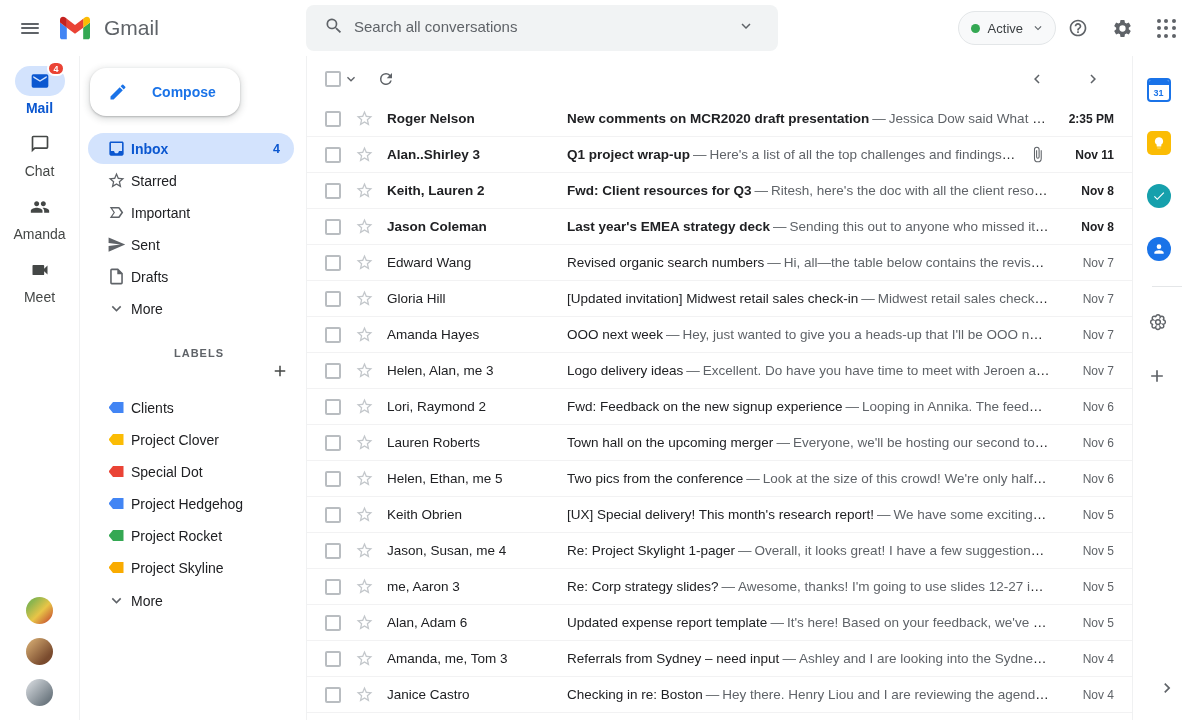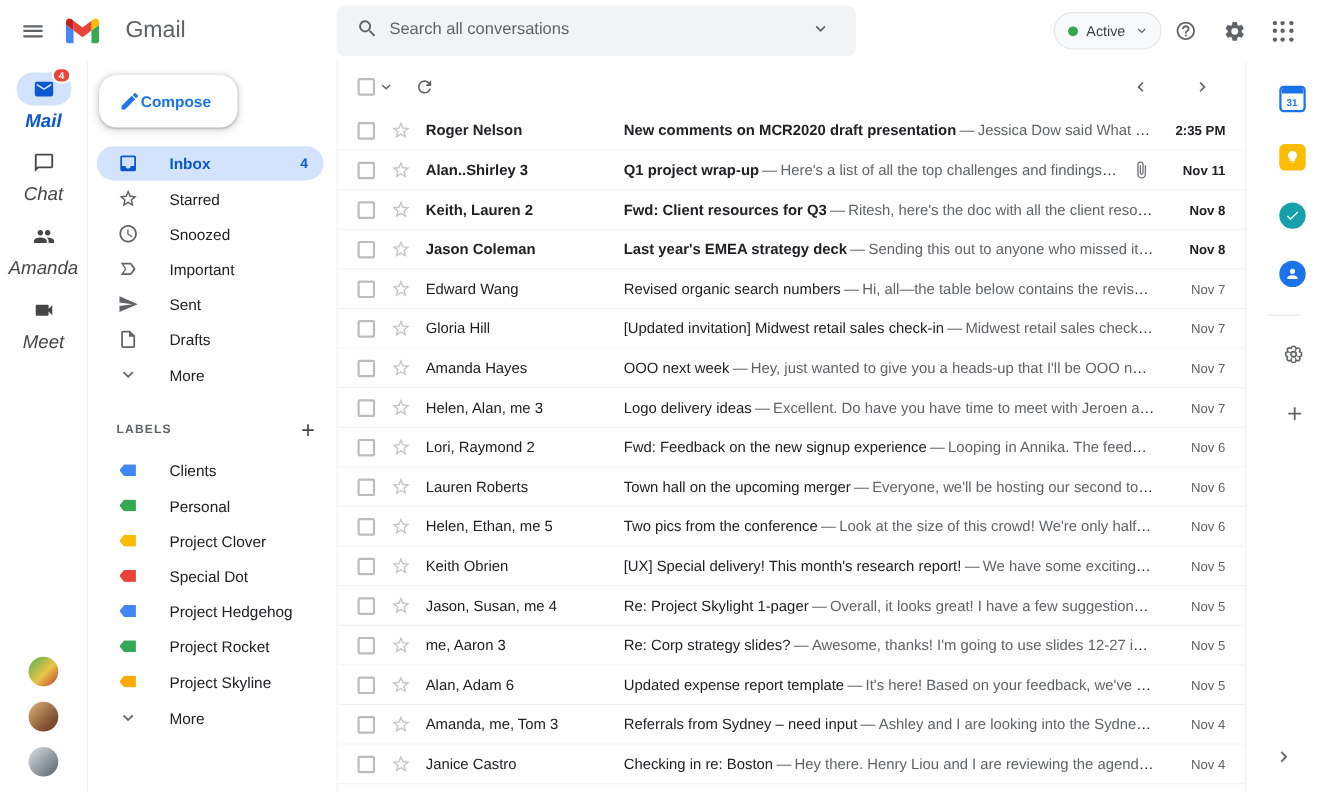--- a/index.html
+++ b/index.html
@@ -5,21 +5,21 @@
   * { box-sizing: border-box; margin: 0; padding: 0; }
   html,body { width:1200px; height:720px; overflow:hidden; background:#fff;
     font-family:"Liberation Sans","DejaVu Sans",sans-serif; color:#202124; }
   button { background:none; border:none; font-family:inherit; cursor:pointer; }
 
   
   .topbar { height:56px; display:flex; align-items:center; padding:0 12px 0 8px; background:#fff; }
   .hdr-left { width:298px; display:flex; align-items:center; gap:2px; flex:0 0 auto; }
   .iconbtn { width:44px; height:44px; border-radius:50%; display:flex; align-items:center; justify-content:center; }
   .hamb i { display:block; width:18px; height:2px; background:#5f6368; margin:2.5px 0; border-radius:1px; }
-  .brand { display:flex; align-items:center; gap:24px; padding:4px 6px; }
+  .brand { display:flex; align-items:center; gap:14px; padding:4px 6px; }
   .brand svg { width:30px; height:24px; }
   .brand-name { font-size:21px; color:#5f6368; }
 
   .searchbar { flex:0 0 472px; height:46px; background:#f1f3f4; border-radius:8px;
     display:flex; align-items:center; padding:0 12px 4px 8px; }
   .searchbar .ico { width:40px; height:40px; display:flex; align-items:center; justify-content:center; }
   .searchbar input { flex:1; border:none; background:transparent; outline:none; font-size:15px; color:#202124; }
   .searchbar input::placeholder { color:#5f6368; }
 
   .hdr-right { margin-left:auto; display:flex; align-items:center; gap:0; }
@@ -39,46 +39,46 @@
 
   
   .rail { width:80px; flex:0 0 80px; display:flex; flex-direction:column; align-items:center;
     padding-top:10px; border-right:1px solid #f0f1f2; }
   .rail-item { display:flex; flex-direction:column; align-items:center; margin-bottom:13px; width:64px; }
   .rail-pill { position:relative; width:50px; height:30px; border-radius:15px;
     display:flex; align-items:center; justify-content:center; }
   .rail-pill svg { width:20px; height:20px; fill:#444746; }
   .rail-item.selected .rail-pill { background:#d3e3fd; }
   .rail-item.selected .rail-pill svg { fill:#0b57d0; }
-  .rail-label { margin-top:4px; font-size:17px; color:#444746;font-style:italic; }
+  .rail-label { margin-top:4px; font-size:14px; color:#444746; }
   .rail-item.selected .rail-label { color:#0b57d0; font-weight:700; }
   .rail-badge { position:absolute; top:-5px; right:0; min-width:16px; height:15px; padding:0 4px;
     background:#ea4335; border:2px solid #fff; border-radius:9px; color:#fff;
     font-size:9px; font-weight:700; display:flex; align-items:center; justify-content:center; }
   .rail-avatars { margin-top:auto; display:flex; flex-direction:column; gap:14px; padding-bottom:14px; }
   .r-av { width:27px; height:27px; border-radius:50%; }
   .r-av.a1 { background:linear-gradient(135deg,#8ab54f 20%,#e8c547 55%,#c0392b); }
   .r-av.a2 { background:linear-gradient(135deg,#caa06a 15%,#7a4b2e 75%); }
   .r-av.a3 { background:linear-gradient(135deg,#c9ced3 15%,#6f7a82 80%); }
 
   
   .sidebar { width:226px; flex:0 0 226px; padding-top:10px; display:flex; flex-direction:column; overflow:hidden; }
-  .compose { display:inline-flex; align-items:center; gap:0; height:48px; margin:2px 0 16px 10px;
+  .compose { display:inline-flex; align-items:center; gap:24px; height:48px; margin:2px 0 16px 10px;
     align-self:flex-start; padding:0 24px 0 18px; background:#fff; border-radius:16px;
     box-shadow:0 1px 2px rgba(60,64,67,.3),0 2px 6px 2px rgba(60,64,67,.15);
     font-size:14px; font-weight:700; color:#1a73e8; }
   .compose svg { width:20px; height:20px; fill:#1a73e8; }
-  .nav-item { display:flex; align-items:center; gap:28px; height:31px; margin:1px 12px 1px 8px;
+  .nav-item { display:flex; align-items:center; gap:5px; height:31px; margin:1px 12px 1px 8px;
     padding:0 8px 0 18px; border-radius:16px; font-size:14px; color:#202124; cursor:pointer; }
   .nav-item .ico { width:20px; height:20px; display:flex; align-items:center; justify-content:center; flex:0 0 20px; }
   .nav-item .ico svg { width:19px; height:19px; fill:#5f6368; }
   .nav-item.selected { background:#d3e3fd; color:#0b57d0; font-weight:700; }
   .nav-item.selected .ico svg { fill:#0b57d0; }
   .nav-count { margin-left:auto; font-size:12.5px; font-weight:700; color:#0b57d0; padding-right:6px; }
-  .labels-hdr { display:flex; align-items:center; margin:22px 14px 8px 8px; padding-left:18px; }
+  .labels-hdr { display:flex; align-items:center; margin:22px 14px 8px 8px; padding-left:18px;flex-direction:column; }
   .labels-hdr .lh-text { font-size:11px; font-weight:700; letter-spacing:1px; color:#5f6368; }
   .labels-hdr button { margin-left:auto; width:24px; height:24px; display:flex; align-items:center; justify-content:center; }
   .labels-hdr button svg { width:18px; height:18px; fill:#444746; }
   .tagwrap { width:20px; display:flex; justify-content:center; }
   .tag { width:15px; height:11px; clip-path:polygon(0 50%,30% 0,100% 0,100% 100%,30% 100%); }
 
   
   .list { flex:1; min-width:0; display:flex; flex-direction:column; border-left:1px solid #f0f1f2; }
   .toolbar { height:45px; flex:0 0 45px; display:flex; align-items:center; padding:0 22px 0 18px; }
   .cb { width:16px; height:16px; border:2px solid #b9bdc1; border-radius:2px; display:inline-block; }
@@ -102,21 +102,21 @@
   .row .snippet { color:#5f6368; }
   .row .clip { margin:0 4px 0 10px; display:flex; }
   .row .clip svg { width:17px; height:17px; fill:#5f6368; }
   .row .date { margin-left:12px; min-width:52px; text-align:right; font-size:12px; color:#5f6368; white-space:nowrap; }
   .row.unread .sender, .row.unread .subject { font-weight:700; color:#202124; }
   .row.unread .date { font-weight:700; color:#202124; }
 
   
   .rightrail { width:68px; flex:0 0 68px; border-left:1px solid #f0f1f2; display:flex;
     flex-direction:column; align-items:center; padding-top:14px; }
-  .rr-btn { width:40px; height:40px; display:flex; align-items:center; justify-content:flex-end; margin-bottom:13px; }
+  .rr-btn { width:40px; height:40px; display:flex; align-items:center; justify-content:flex-start; margin-bottom:13px; }
   .cal { width:24px; height:24px; border-radius:4px; border:2px solid #1a73e8; background:#fff;
     position:relative; display:flex; align-items:flex-end; justify-content:center; overflow:hidden; }
   .cal::before { content:""; position:absolute; top:0; left:0; right:0; height:5px; background:#1a73e8; }
   .cal b { font-size:9px; font-weight:700; color:#1a73e8; line-height:14px; }
   .keepico { width:24px; height:24px; border-radius:5px; background:#fbbc04;
     display:flex; align-items:center; justify-content:center; }
   .keepico svg { width:14px; height:14px; fill:#fff; }
   .tasksico { width:24px; height:24px; border-radius:50%; background:#16a0ac;
     display:flex; align-items:center; justify-content:center; }
   .tasksico svg { width:14px; height:14px; fill:#fff; }
@@ -269,28 +269,20 @@
           <span class="ico">
             <svg viewBox="0 0 24 24">
               <path d="M22 9.24l-7.19-.62L12 2 9.19 8.63 2 9.24l5.46 4.73L5.82 21 12 17.27 18.18 21l-1.63-7.03L22 9.24zM12 15.4l-3.76 2.27 1-4.28-3.32-2.88 4.38-.38L12 6.1l1.71 4.04 4.38.38-3.32 2.88 1 4.28L12 15.4z"></path>
             </svg>
           </span>
           <span>Starred</span>
         </div>
         <div class="nav-item">
           <span class="ico">
             <svg viewBox="0 0 24 24">
-              <path d="M11.99 2C6.47 2 2 6.48 2 12s4.47 10 9.99 10C17.52 22 22 17.52 22 12S17.52 2 11.99 2zM12 20c-4.42 0-8-3.58-8-8s3.58-8 8-8 8 3.58 8 8-3.58 8-8 8zm.5-13H11v6l5.25 3.15.75-1.23-4.5-2.67z"></path>
-            </svg>
-          </span>
-          <span>Snoozed</span>
-        </div>
-        <div class="nav-item">
-          <span class="ico">
-            <svg viewBox="0 0 24 24">
               <path d="M3.5 18.99l11 .01c.67 0 1.27-.33 1.63-.84L20.5 12l-4.37-6.16c-.36-.51-.96-.84-1.63-.84l-11 .01L8.34 12 3.5 18.99zM6.6 7.01h7.9l3.55 4.99-3.55 4.99H6.6L10.06 12 6.6 7.01z"></path>
             </svg>
           </span>
           <span>Important</span>
         </div>
         <div class="nav-item">
           <span class="ico">
             <svg viewBox="0 0 24 24">
               <path d="M2.01 21L23 12 2.01 3 2 10l15 2-15 2z"></path>
             </svg>
@@ -323,26 +315,20 @@
           </svg>
       </button>
     </div>
 
     <div id="label-items">
         <div class="nav-item">
           <span class="tagwrap">
             <span class="tag" style="background: rgb(66, 133, 244);"></span>
           </span>
           <span>Clients</span>
-        </div>
-        <div class="nav-item">
-          <span class="tagwrap">
-            <span class="tag" style="background: rgb(52, 168, 83);"></span>
-          </span>
-          <span>Personal</span>
         </div>
         <div class="nav-item">
           <span class="tagwrap">
             <span class="tag" style="background: rgb(251, 188, 4);"></span>
           </span>
           <span>Project Clover</span>
         </div>
         <div class="nav-item">
           <span class="tagwrap">
             <span class="tag" style="background: rgb(234, 67, 53);"></span>

